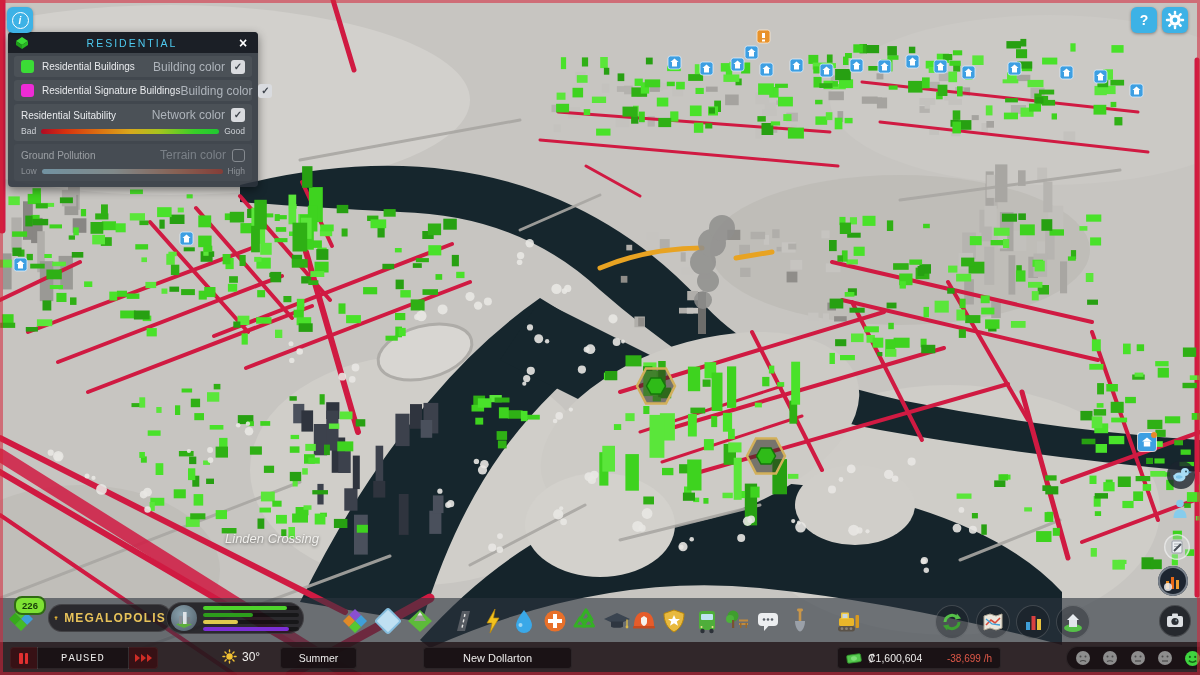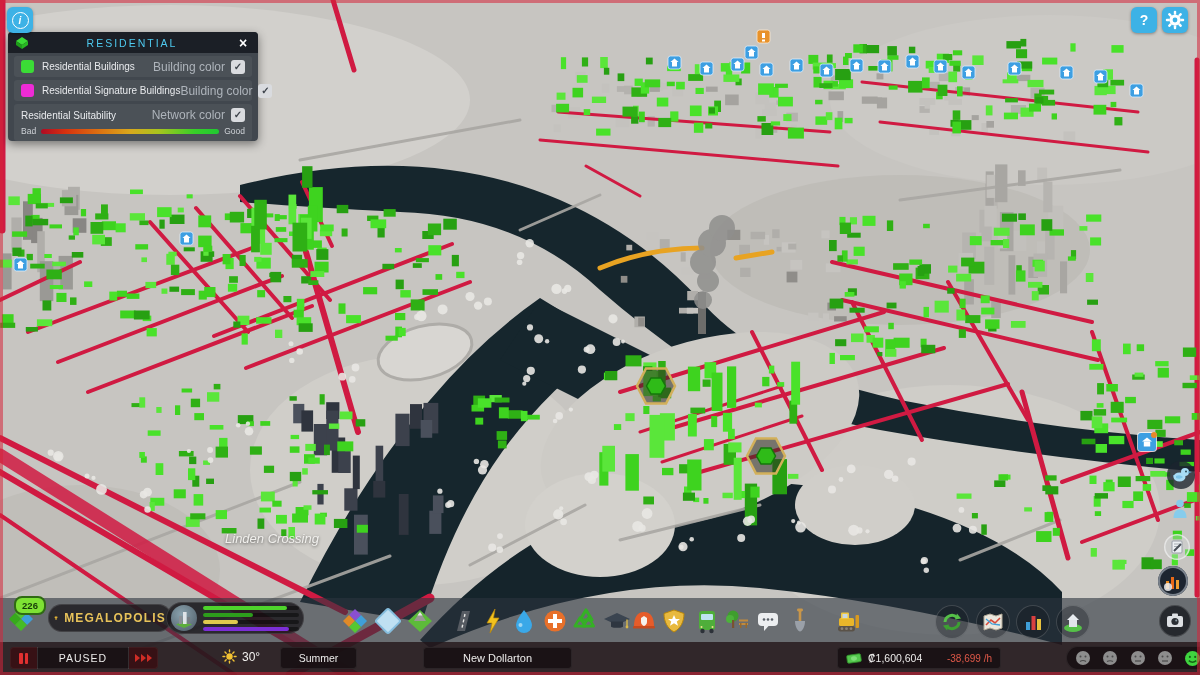--- a/index.html
+++ b/index.html
@@ -64,21 +64,21 @@
   .dtrack{height:4px;border-radius:2px;background:rgba(0,0,0,.45);margin:3px 0;}
   .dfill{height:4px;border-radius:2px;}
 
   
   .statusbar{position:absolute;left:0;top:642px;width:1200px;height:33px;
     background:rgba(36,25,29,.92);z-index:21;}
   .sb-pill{position:absolute;top:647px;height:22px;border-radius:4px;background:rgba(22,15,18,.85);
     box-shadow:inset 0 0 0 1px rgba(255,255,255,.08);display:flex;align-items:center;z-index:22;
     color:#ecebea;font-size:10.5px;cursor:pointer;}
   .speed-pill{left:10px;width:148px;padding:0;}
-  .speed-seg{height:100%;display:flex;align-items:center;justify-content:center;}
+  .speed-seg{height:100%;display:flex;align-items:center;justify-content:center;font-family:Liberation Mono, monospace;}
   .seg-div{width:1px;height:100%;background:rgba(255,255,255,.12);}
   .pause-seg{width:27px;background:rgba(90,18,22,.45);border-radius:4px 0 0 4px;gap:2px;}
   .pbar{width:3.5px;height:11px;background:#e03030;border-radius:1px;}
   .paused-label{flex:1;letter-spacing:1px;font-size:10.5px;}
   .ff-seg{width:29px;background:rgba(90,18,22,.45);border-radius:0 4px 4px 0;}
   .tri{width:0;height:0;border-left:5px solid #cf2d26;border-top:4px solid transparent;border-bottom:4px solid transparent;margin:0 .5px;}
   .temp{position:absolute;left:222px;top:649px;display:flex;align-items:center;gap:5px;
     color:#f2f1ef;font-size:12px;z-index:22;cursor:pointer;}
   .season-pill{left:280px;width:77px;justify-content:center;}
   .city-pill{left:423px;width:149px;justify-content:center;font-size:11px;}
@@ -1159,20 +1159,32 @@
       <div class="toggle-label">Network color</div>
       <div class="checkbox">✓</div>
     </div>
     <div class="scale-line">
       <span>Bad</span>
       <div class="gradient grad-suit"></div>
       <span>Good</span>
     </div>
   </div>
 
+  <div class="legend-row tall dim" style="margin-bottom:6px">
+    <div class="top">
+      <div class="row-label">Ground Pollution</div>
+      <div class="toggle-label">Terrain color</div>
+      <div class="checkbox unchecked"></div>
+    </div>
+    <div class="scale-line">
+      <span>Low</span>
+      <div class="gradient grad-poll"></div>
+      <span>High</span>
+    </div>
+  </div>
 </div>
 
 <div class="edge-icon" style="left:1138px;top:433px">
   <div class="notif-house">
     <svg width="12" height="12" viewBox="0 0 12 12">
       <polygon points="6,1.5 11,5.5 1,5.5" fill="#fff"></polygon>
           <rect x="2.8" y="5.5" width="6.4" height="5" fill="#fff"></rect>
     </svg>
     <div class="notif-dot"></div>
   </div>

